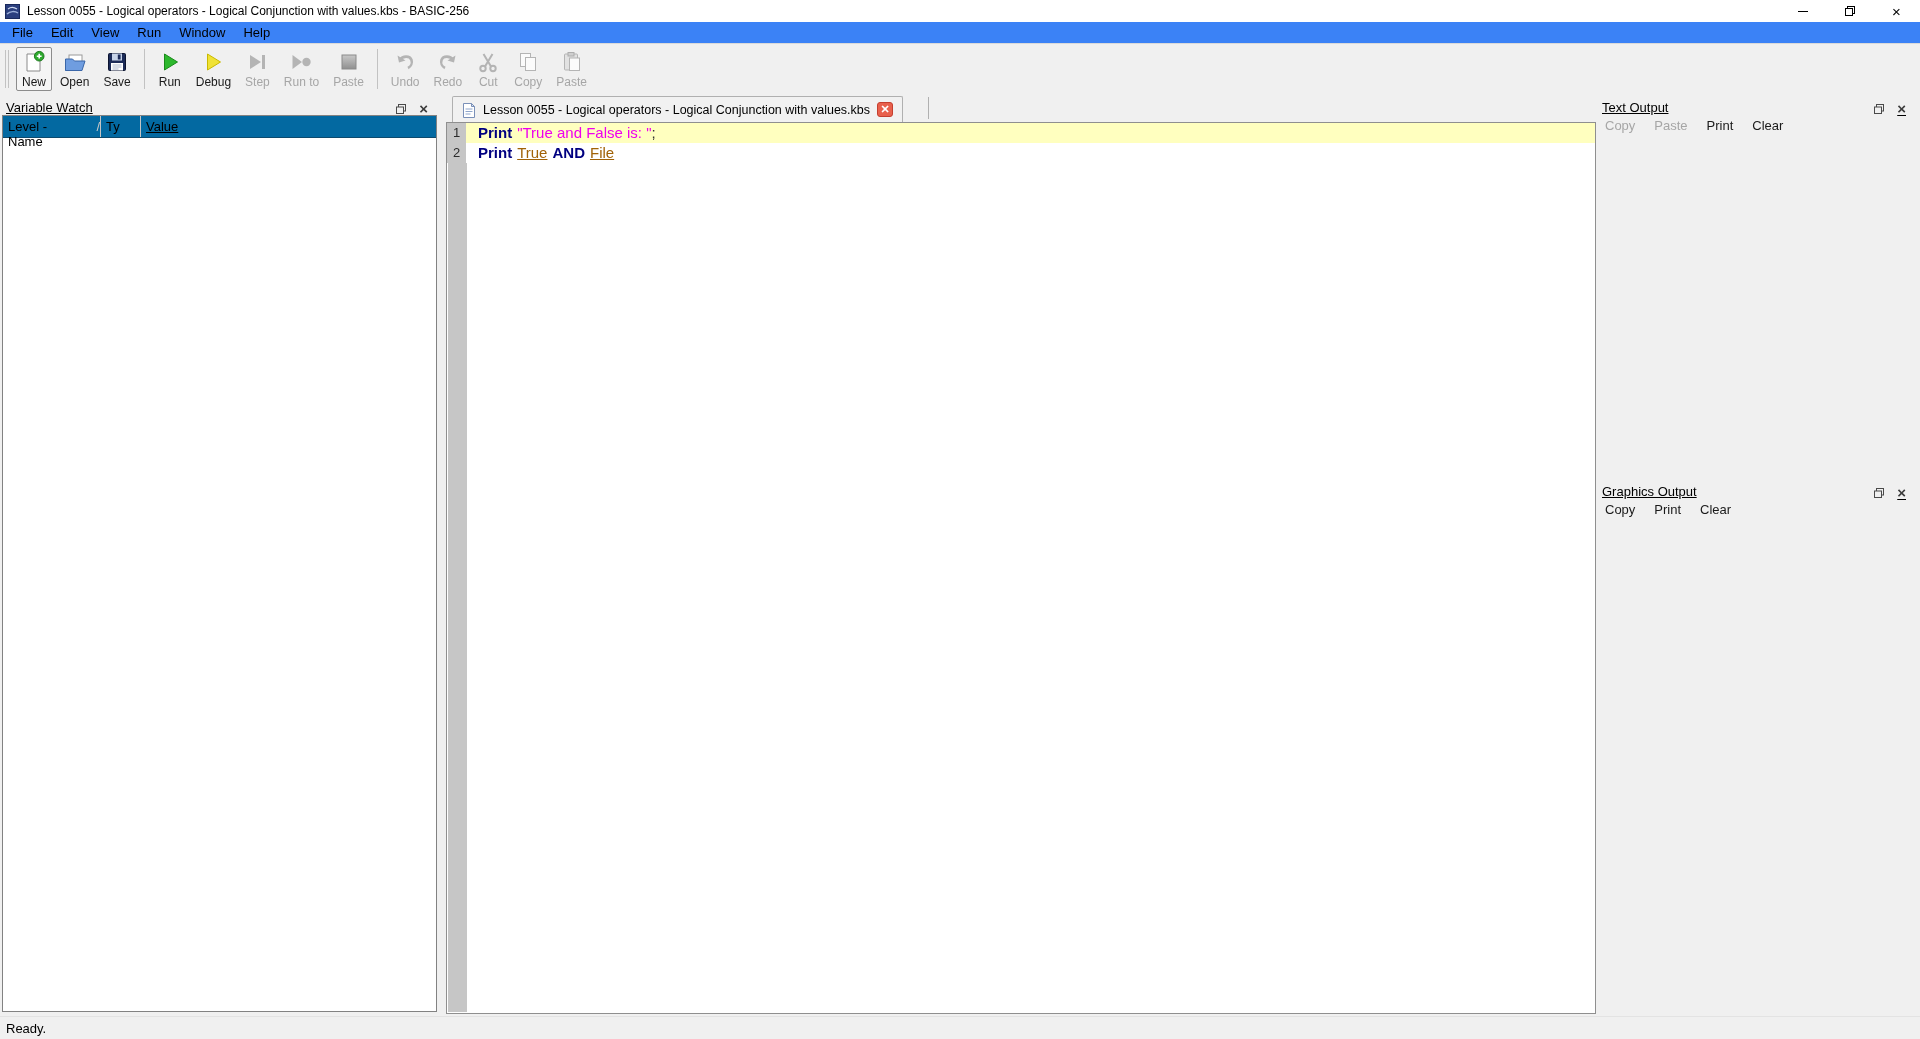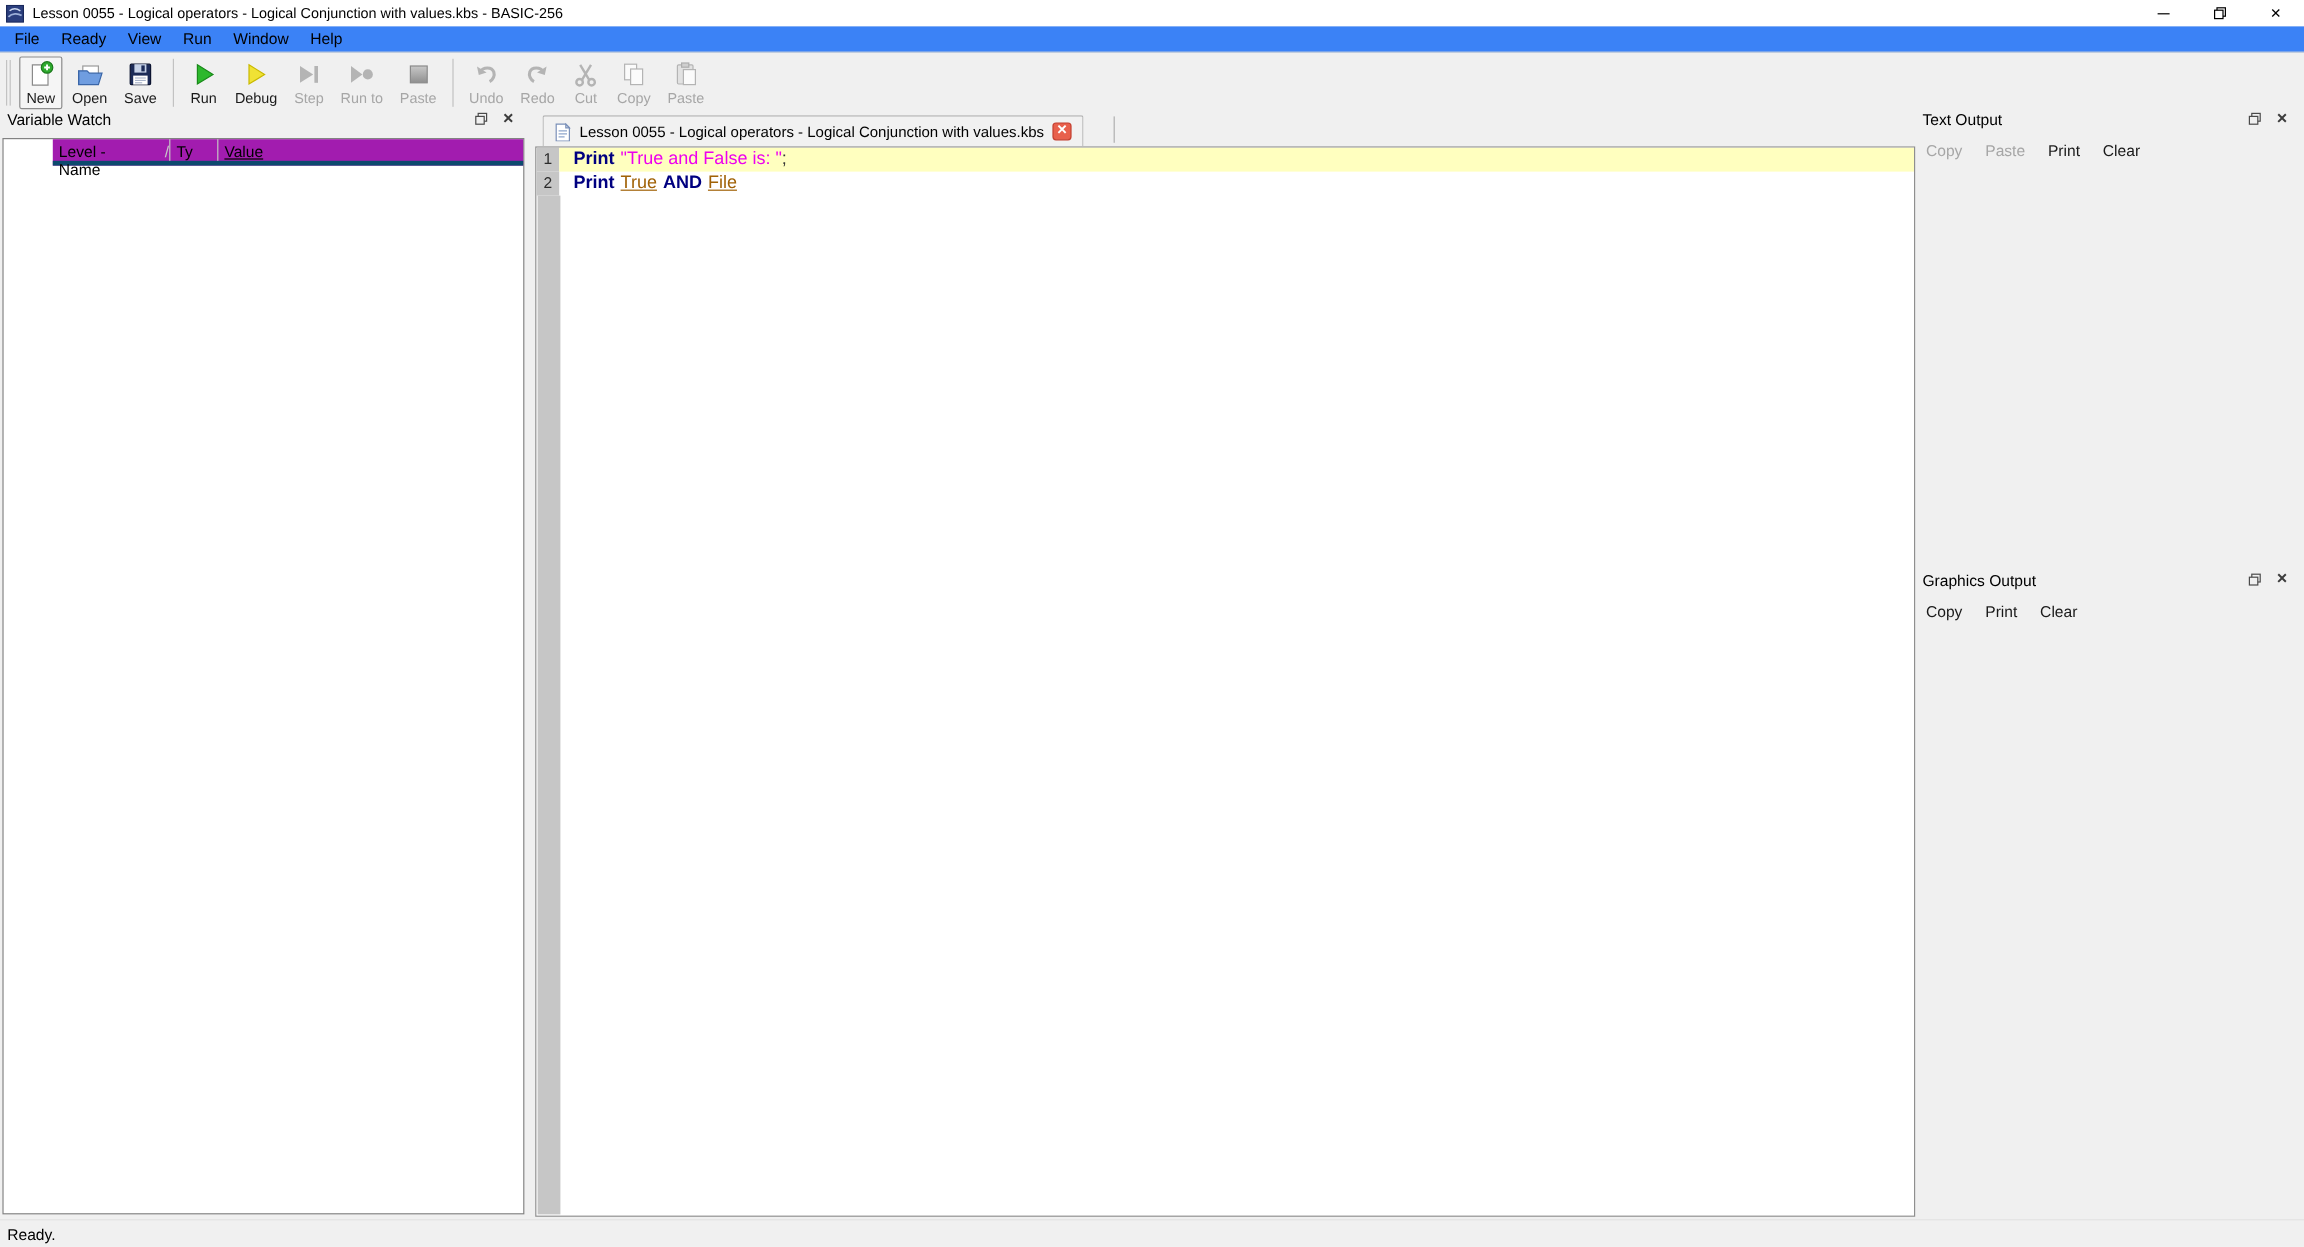--- a/index.html
+++ b/index.html
@@ -23,32 +23,32 @@
   .toolbar { position:absolute; left:0; top:45px; width:1920px; height:47px; background:#f0f0f0; display:flex; align-items:center; }
   .tb-handle { width:4px; height:38px; border-left:1px solid #c2c2c2; border-right:1px solid #c2c2c2; margin:0 6px 0 5px; }
   .tb-sep { width:1px; height:40px; background:#c2c2c2; margin:0 6px; }
   .tb-btn { display:flex; flex-direction:column; align-items:center; justify-content:center; padding:2px 5px 1px 5px; margin:0 1px; border:1px solid transparent; border-radius:2px; min-width:34px;text-align:center; }
   .tb-btn.tb-active { border:1px solid #8c8c8c; background:#f5f5f5; }
   .tb-btn .tb-label { font-size:12px; margin-top:1px; color:#1a1a1a; white-space:nowrap; }
   .tb-btn.disabled .tb-label { color:#a6a6a6; }
   .tb-btn svg { display:block; }
 
   
-  .panel-title-row { height:23px; display:flex; align-items:flex-start; padding-left:6px; font-size:13px; }
+  .panel-title-row { height:23px; display:flex; align-items:flex-end; padding-left:6px; font-size:13px;text-decoration:underline; }
   .panel-title { flex:1; }
   .panel-icons { display:flex; align-items:center; gap:12px; margin-right:12px; }
   .panel-close { font-size:15px; font-weight:bold; color:#3c3c3c; line-height:13px; }
   .panel-btnrow { display:flex; align-items:center; gap:19px; padding-left:9px; height:21px; }
   .panel-btn { font-size:13px; color:#1a1a1a; background:none; border:none; font-family:inherit; }
   .panel-btn.disabled { color:#a6a6a6; }
 
   
   .varwatch { position:absolute; left:0; top:92px; width:440px; height:924px; }
   .vw-table { position:absolute; left:2px; top:23px; right:3px; bottom:4px; background:#ffffff; border:1px solid #828282; }
-  .vw-header { display:flex; height:22px; border-bottom:4px solid #0c4a6e; background:#a21caf;margin-left:41px; }
+  .vw-header { display:flex; height:22px; border-bottom:1px solid #0c4a6e; background:#0369a1; }
   .vw-hcell { font-size:13px; padding:3px 0 0 5px; border-right:1px solid #c4c4c4; display:flex; }
   .vw-hcell.c1 { width:98px; }
   .vw-hcell.c2 { width:40px; }
   .vw-hcell.c3 { flex:1; border-right:none;text-decoration:underline; }
   .sort-ind { color:#c8c8c8; margin-left:14px; font-size:13px; }
 
   
   .editor { position:absolute; left:446px; top:92px; width:1150px; height:924px; }
   .tabbar { position:relative; height:30px; }
   .tab { position:absolute; left:6px; top:4px; height:26px; display:flex; align-items:center; gap:7px; padding:0 9px; background:#f1f1f1; border:1px solid #b0b0b0; border-bottom:none; border-radius:2px 2px 0 0; }
@@ -99,21 +99,21 @@
       </svg>
     </div>
     <div class="win-btn">
         <span class="close-glyph">×</span>
       </div>
   </div>
 </div>
 
 <div class="menubar">
   <span class="menu-item">File</span>
-  <span class="menu-item">Ready</span>
+  <span class="menu-item">Edit</span>
   <span class="menu-item">View</span>
   <span class="menu-item">Run</span>
   <span class="menu-item">Window</span>
   <span class="menu-item">Help</span>
 </div>
 
 <div class="toolbar">
   <div class="tb-handle"></div>
 
   <div class="tb-btn tb-active">

